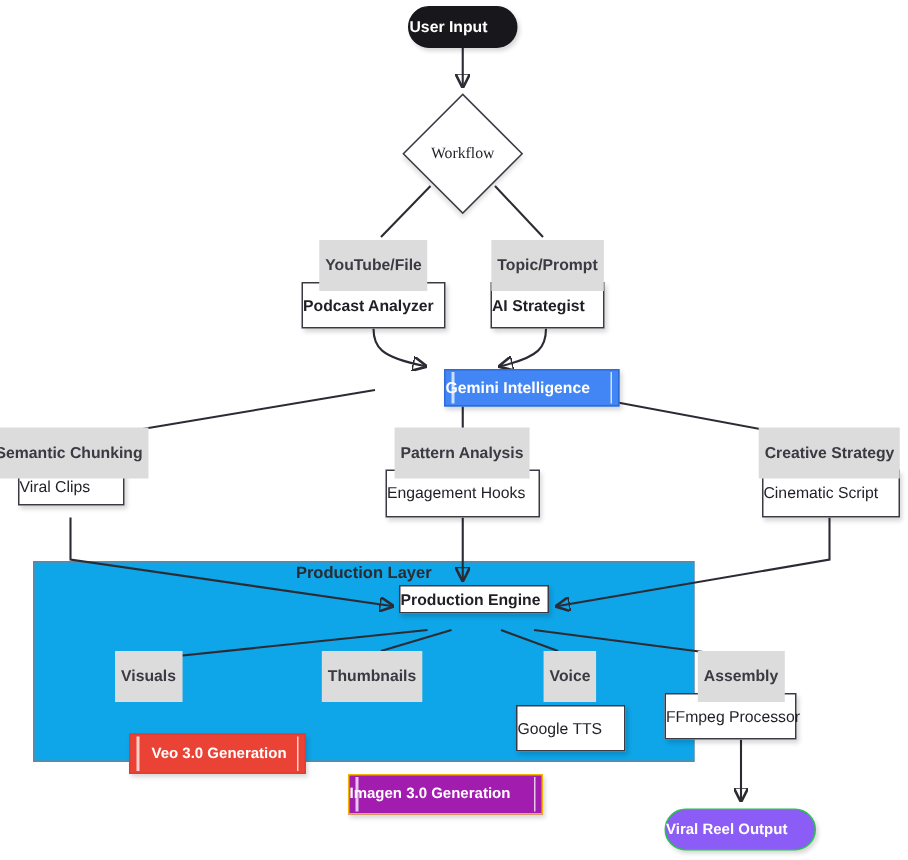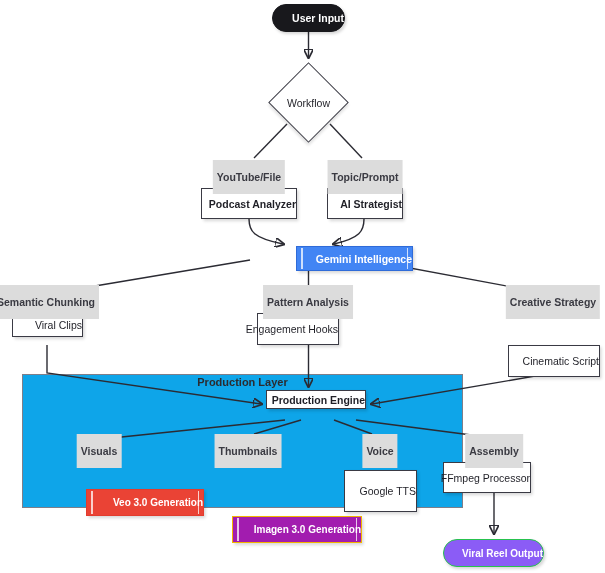--- a/index.html
+++ b/index.html
@@ -2,30 +2,30 @@
 <html><head>
 <meta charset="utf-8">
 <style>
   * { margin:0; padding:0; box-sizing:border-box; }
   html,body { background:#ffffff; }
   body {
     position:relative; width:605px; height:573px; overflow:hidden;
     font-family:"Liberation Sans", sans-serif;
   }
   .node {
-    position:absolute; display:flex; align-items:center; justify-content:flex-end;
+    position:absolute; display:flex; align-items:center; justify-content:flex-start;
     background:#ffffff; border:1.5px solid #3a3a44; color:#1f1f26;
     font-size:10.5px; font-weight:500; white-space:nowrap;
     box-shadow:1.5px 2px 3px rgba(0,0,0,.16); z-index:3;
   }
   .bold { font-weight:700; }
   .pill { border-radius:15px; }
   .dark  { background:#18181c; border-color:#18181c; color:#fff; }
   .blue  { background:#4285F4; border-color:#2f6bd8; color:#fff; }
-  .red   { background:#EA4335; border-color:#e23c2e; color:#fff; }
+  .red   { background:#EA4335; border-color:#e23c2e; color:#fff;padding-left:14px; }
   .yellow{ background:#a21caf; border-color:#f2b400; color:#fff; }
   .green { background:#8b5cf6; border-color:#27C24E; color:#fff; }
   .subroutine { position:relative;margin-left:46px; }
   .subroutine::before, .subroutine::after {
     content:""; position:absolute; top:1px; bottom:1px; width:1.5px;
     background:rgba(255,255,255,.75);
   }
   .subroutine::before { left:4px; }
   .subroutine::after  { right:4px; }
   .edge-label {
@@ -34,21 +34,21 @@
     font-size:10.5px; font-weight:600; white-space:nowrap; z-index:3;
   }
   .diamond-wrap { position:absolute; left:267px; top:61px; width:83px; height:83px; z-index:3; }
   .diamond-shape {
     position:absolute; left:13px; top:13px; width:57px; height:57px;
     transform:rotate(45deg); background:#fff; border:1.5px solid #3a3a44;
     box-shadow:2px 2px 3px rgba(0,0,0,.12);
   }
   .diamond-label {
     position:absolute; inset:0; display:flex; align-items:center; justify-content:center;
-    font-size:10.5px; font-weight:500; color:#1f1f26;
+    font-size:10.5px; font-weight:500; color:#1f1f26;font-family:Liberation Serif, serif;
   }
   .subgraph {
     position:absolute; left:22px; top:374px; width:441px; height:134px;
     background:#0ea5e9; border:1px solid #7e7e89; z-index:1;
   }
   .subgraph-label {
     position:absolute; top:1px; left:0; width:100%; text-align:center;
     font-size:11px; font-weight:600; color:#2b2b30;
   }
   svg.edges { position:absolute; left:0; top:0; width:605px; height:573px; z-index:2; pointer-events:none; }
@@ -111,41 +111,41 @@
 </div>
 
 <div class="node blue bold subroutine" style="left:250px; top:246px; width:117px; height:25px;">
   <span>Gemini Intelligence</span>
 </div>
 
 <div class="node" style="left:12px; top:313px; width:71px; height:24px;">
   <span>Viral Clips</span>
 </div>
 
-<div class="node" style="left:257px; top:313px; width:82px; height:32px;">
+<div class="node" style="left:257px; top:313px; width:103px; height:32px;">
   <span>Engagement Hooks</span>
 </div>
 
-<div class="node" style="left:508px; top:313px; width:92px; height:32px;margin-top:32px;">
+<div class="node" style="left:508px; top:313px; width:92px; height:32px;">
   <span>Cinematic Script</span>
 </div>
 
 <div class="node bold" style="left:266px; top:390px; width:100px; height:19px;">
   <span>Production Engine</span>
 </div>
 
 <div class="node red bold subroutine" style="left:40px; top:464px; width:118px; height:27px; font-size:10px;">
   <span>Veo 3.0 Generation</span>
 </div>
 
 <div class="node yellow bold subroutine" style="left:186px; top:464px; width:130px; height:27px; font-size:10px;">
   <span>Imagen 3.0 Generation</span>
 </div>
 
-<div class="node" style="left:344px; top:470px; width:73px; height:42px;">
+<div class="node" style="left:344px; top:470px; width:73px; height:31px;">
   <span>Google TTS</span>
 </div>
 
 <div class="node" style="left:443px; top:462px; width:88px; height:31px;">
   <span>FFmpeg Processor</span>
 </div>
 
 <div class="node pill green bold" style="left:443px; top:539px; width:101px; height:28px; font-size:10px;">
   <span>Viral Reel Output</span>
 </div>

